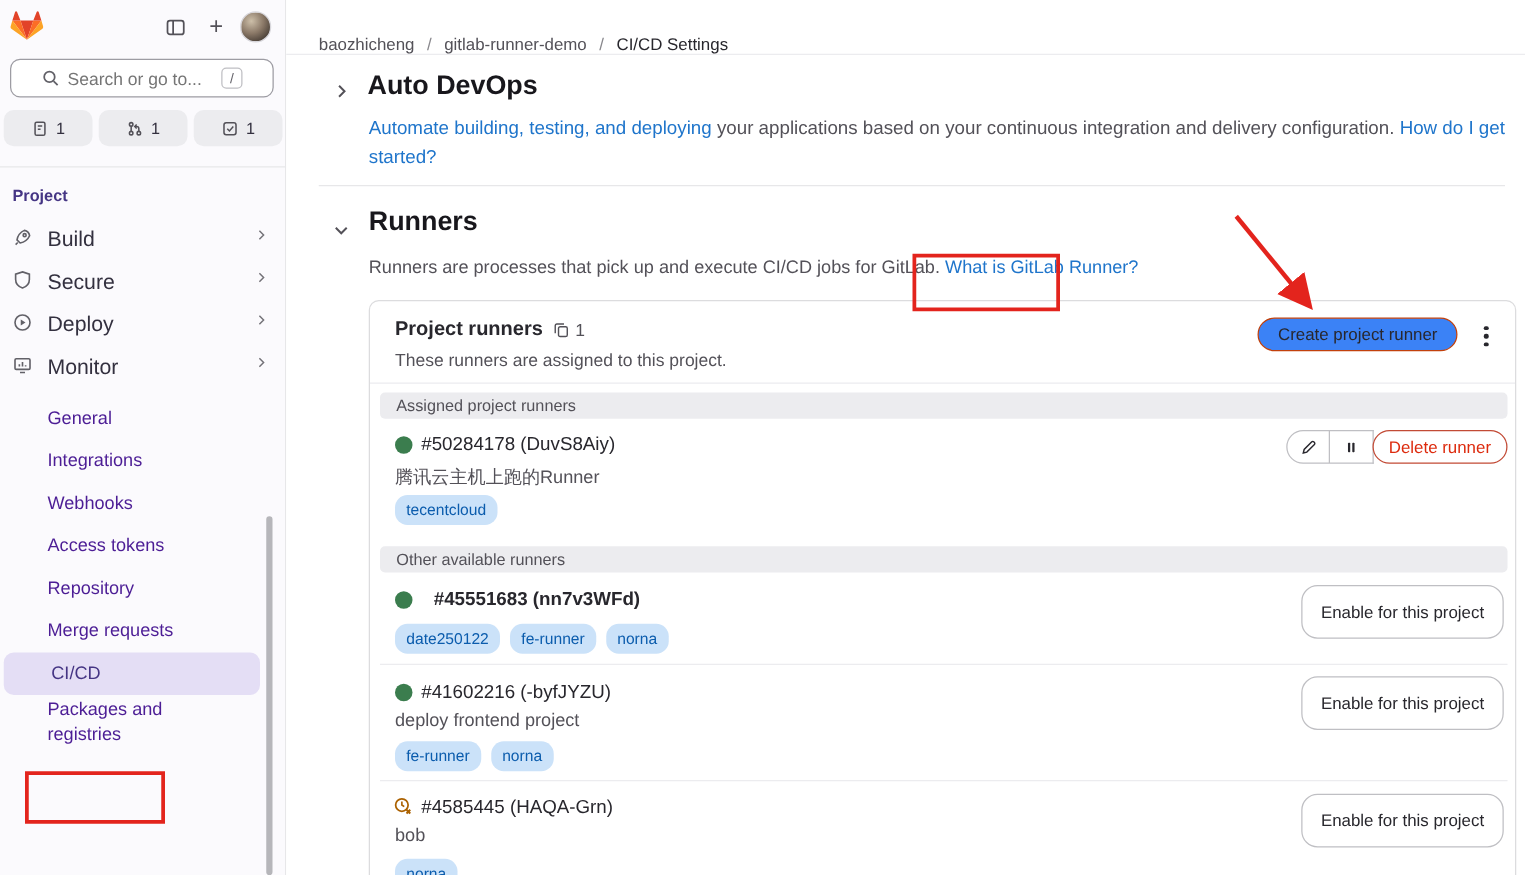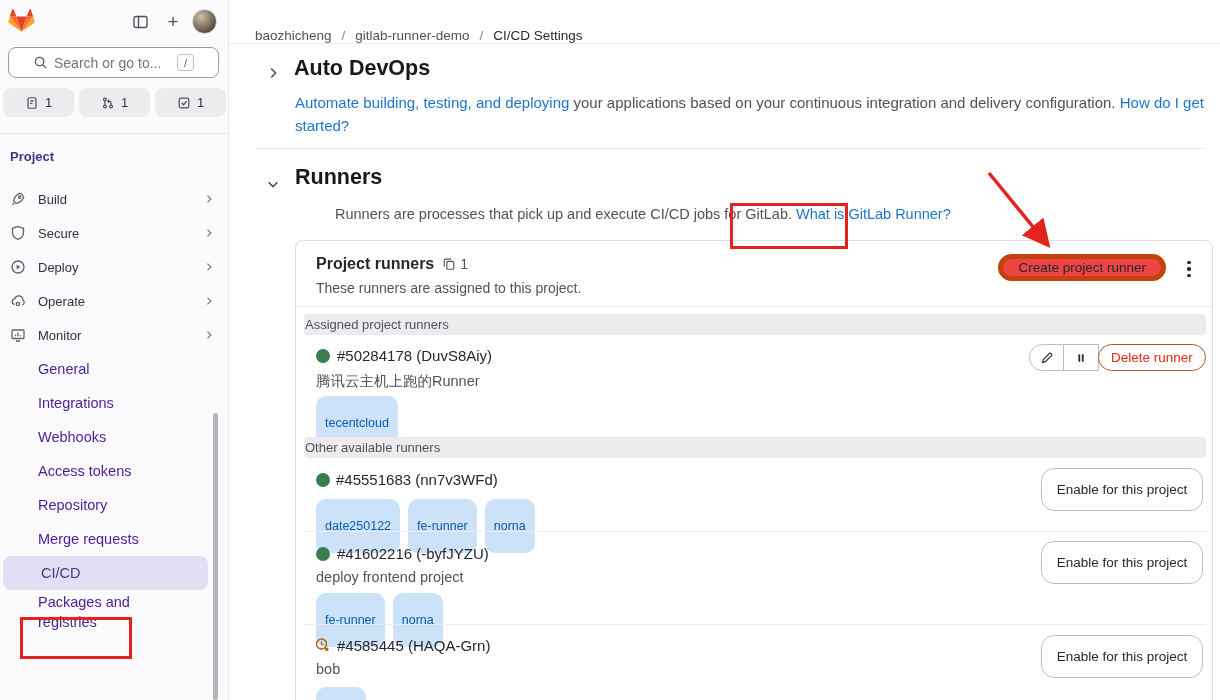--- a/index.html
+++ b/index.html
@@ -24,22 +24,22 @@
     font-family:inherit; font-size:14px; color:#535158; }
   .kbd { width:17px; height:17px; border:1px solid #bfbfc3; border-radius:4px;
     font-size:11px; color:#626168; display:flex; align-items:center; justify-content:center; }
   .counters { position:absolute; left:3px; top:88px; display:flex; gap:5px; }
   .counter { width:71px; height:29px; background:#ececef; border-radius:8px;
     display:flex; align-items:center; justify-content:center; gap:6px;
     font-size:13px; color:#33303f; cursor:pointer; }
   .sb-divider { position:absolute; left:0; top:133px; width:229px; height:1px; background:#e7e7e9; }
   .section-label { position:absolute; left:10px; top:149px; font-size:13px; font-weight:700; color:#453584; }
   .nav { position:absolute; left:0; top:182px; width:229px; }
-  .nav-item { height:34px; display:flex; align-items:center; gap:12px;
-    padding:0 14px 0 10px; font-size:13px; color:#33303f; cursor:pointer; }
+  .nav-item { height:34px; display:flex; align-items:flex-start; gap:12px;
+    padding:0 14px 0 10px; font-size:17px; color:#33303f; cursor:pointer; }
   .nav-item .lbl { flex:1; }
   .sub-item { height:34px; display:flex; align-items:center; padding-left:38px;
     font-size:14.5px; color:#4c1d95; cursor:pointer; }
   .sub-item.active { background:#e4def5; border-radius:8px; margin:0 21px 0 3px;
     color:#453584; }
   .sub-item.tall { height:44px; align-items:flex-start; }
   .sub-item.tall .wrap2 { width:150px; line-height:20px; padding-top:2px; }
   .scroll-thumb { position:absolute; left:213px; top:413px; width:5px; height:287px;
     background:#b6b6ba; border-radius:3px; }
 
@@ -53,43 +53,43 @@
 
   
   .content { position:absolute; left:229px; top:44px; width:991px; height:656px; background:#fff; }
   .chev-btn { position:absolute; width:24px; height:24px; display:flex; align-items:center;
     justify-content:center; cursor:pointer; }
   h1.sec { position:absolute; font-size:21.5px; font-weight:700; color:#18171c; }
   .para { position:absolute; left:66px; top:48px; width:916px; font-size:15px;
     line-height:22.5px; color:#535158; }
   a.lnk { color:#1f75cb; text-decoration:none; cursor:pointer; }
   .hr { position:absolute; left:26px; top:104px; width:949px; height:1px; background:#e7e7e9; }
-  .r-desc { position:absolute; left:66px; top:162px; font-size:14.5px; color:#535158;margin-left:40px; }
+  .r-desc { position:absolute; left:66px; top:162px; font-size:14.5px; color:#535158; }
 
   
   .panel { position:absolute; left:66px; top:196px; width:918px; height:480px;
     border:1px solid #dcdcde; border-radius:8px; background:#fff; }
   .p-header { position:relative; height:66px; border-bottom:1px solid #ececef; }
   .p-title { position:absolute; left:20px; top:14px; display:flex; align-items:center; gap:8px;
     font-size:16px; font-weight:700; color:#28272d; }
   .p-count { font-size:14px; font-weight:400; color:#535158; display:flex; align-items:center; gap:4px; }
   .p-sub { position:absolute; left:20px; top:39px; font-size:14px; color:#535158; }
   .create-btn { position:absolute; right:46px; top:13px; height:27px; padding:0 15px;
-    border:5px solid #c2410c; border-radius:14px; background:#ef4444; font-family:inherit;
+    border:1px solid #c2410c; border-radius:14px; background:#3b82f6; font-family:inherit;
     font-size:13.5px; color:#28272d; cursor:pointer; }
   .kebab { position:absolute; right:12px; top:15px; width:22px; height:26px; display:flex;
     flex-direction:column; align-items:center; justify-content:center; gap:3px; cursor:pointer; }
   .kebab i { width:3.5px; height:3.5px; border-radius:50%; background:#28272d; }
   .strip { position:absolute; left:8px; width:902px; height:21px; background:#ececef;
-    border-radius:4px; font-size:13px; color:#535158; line-height:21px; padding-left:1px; }
+    border-radius:4px; font-size:13px; color:#535158; line-height:21px; padding-left:13px; }
   .dot { position:absolute; width:14px; height:14px; border-radius:50%; background:#3b7d4e; }
   .rid { position:absolute; font-size:15px; color:#28272d; cursor:pointer; }
   .rdesc { position:absolute; font-size:14.5px; color:#535158; }
   .tags { position:absolute; display:flex; gap:8px; }
-  .tag { background:#cbe2f9; color:#0b5cad; border-radius:10px; padding:20px 9px;
+  .tag { background:#cbe2f9; color:#0b5cad; border-radius:10px; padding:5px 9px;
     font-size:12.5px; cursor:default; }
   .row-div { position:absolute; left:8px; width:902px; height:1px; background:#ececef; }
   .btn-group { position:absolute; left:733px; top:103px; display:flex; }
   .icon-btn { width:35px; height:27px; border:1px solid #bfbfc3; background:#fff;
     display:flex; align-items:center; justify-content:center; cursor:pointer; }
   .icon-btn.first { border-radius:14px 0 0 14px; }
   .icon-btn.mid { border-left:0; }
   .delete-btn { margin-left:-1px; height:27px; padding:0 12px; border:1px solid #c24a35;
     border-radius:14px; background:#fff; font-family:inherit; font-size:13.5px;
     color:#dd2b0e; cursor:pointer; }
@@ -191,30 +191,20 @@
         <rect x="2" y="2" width="12" height="12" rx="6"></rect>
           <path d="M6.6 5.6l3.8 2.4-3.8 2.4z" fill="#626168" stroke="none"></path>
       </svg>
       <span class="lbl">Deploy</span>
       <svg class="chev" width="12" height="12" viewBox="0 0 16 16" fill="none" stroke="#737278" stroke-width="1.6">
           <path d="M6 3.5l4.5 4.5L6 12.5"></path>
         </svg>
     </div>
     <div class="nav-item">
       <svg width="16" height="16" viewBox="0 0 16 16" fill="none" stroke="#626168" stroke-width="1.3">
-        <path d="M4.5 11.5a3 3 0 0 1 .5-5.9A4 4 0 0 1 12.8 7 2.6 2.6 0 0 1 12 11.9"></path>
-          <circle cx="8" cy="11" r="1.7"></circle>
-      </svg>
-      <span class="lbl">Operate</span>
-      <svg class="chev" width="12" height="12" viewBox="0 0 16 16" fill="none" stroke="#737278" stroke-width="1.6">
-          <path d="M6 3.5l4.5 4.5L6 12.5"></path>
-        </svg>
-    </div>
-    <div class="nav-item">
-      <svg width="16" height="16" viewBox="0 0 16 16" fill="none" stroke="#626168" stroke-width="1.3">
         <rect x="2" y="3" width="12" height="8.5" rx="1"></rect>
           <path d="M6 14h4M5.5 9.2V7.4M8 9.2V5.6M10.5 9.2V8.2"></path>
       </svg>
       <span class="lbl">Monitor</span>
       <svg class="chev" width="12" height="12" viewBox="0 0 16 16" fill="none" stroke="#737278" stroke-width="1.6">
           <path d="M6 3.5l4.5 4.5L6 12.5"></path>
         </svg>
     </div>
 
     <div class="sub-item">
@@ -316,21 +306,21 @@
             <rect x="4.5" y="3" width="2.4" height="10" rx="0.8" fill="#28272d"></rect>
             <rect x="9.1" y="3" width="2.4" height="10" rx="0.8" fill="#28272d"></rect>
           </svg>
       </div>
       <button class="delete-btn">Delete runner</button>
     </div>
 
     <div class="strip" style="top:196px;">Other available runners</div>
 
     <span class="dot" style="left:20px; top:232px;"></span>
-    <span class="rid" style="left:40px; top:230px;">#45551683 (nn7v3WFd)</span>
+    <span class="rid" style="left:51px; top:230px;font-weight:bold;">#45551683 (nn7v3WFd)</span>
     <div class="tags" style="left:20px; top:258px;">
       <span class="tag">date250122</span>
       <span class="tag">fe-runner</span>
       <span class="tag">norna</span>
     </div>
     <button class="enable-btn" style="top:227px;">Enable for this project</button>
 
     <div class="row-div" style="top:290px;"></div>
 
     <span class="dot" style="left:20px; top:306px;"></span>

